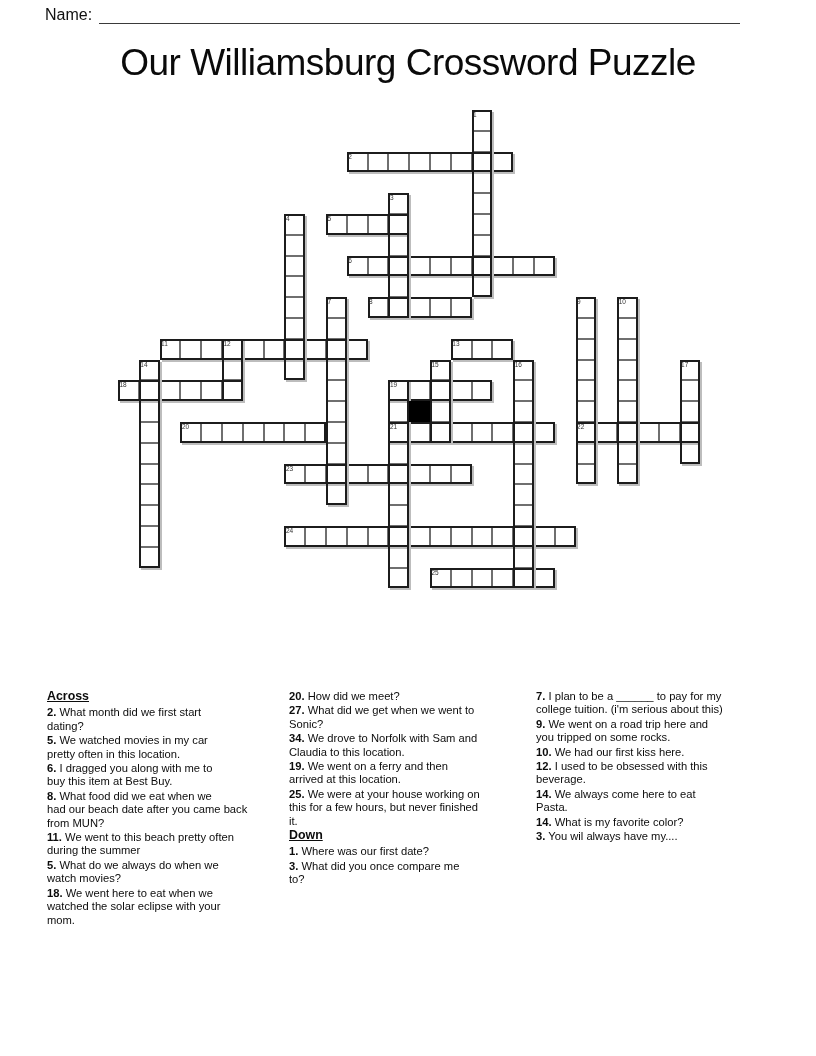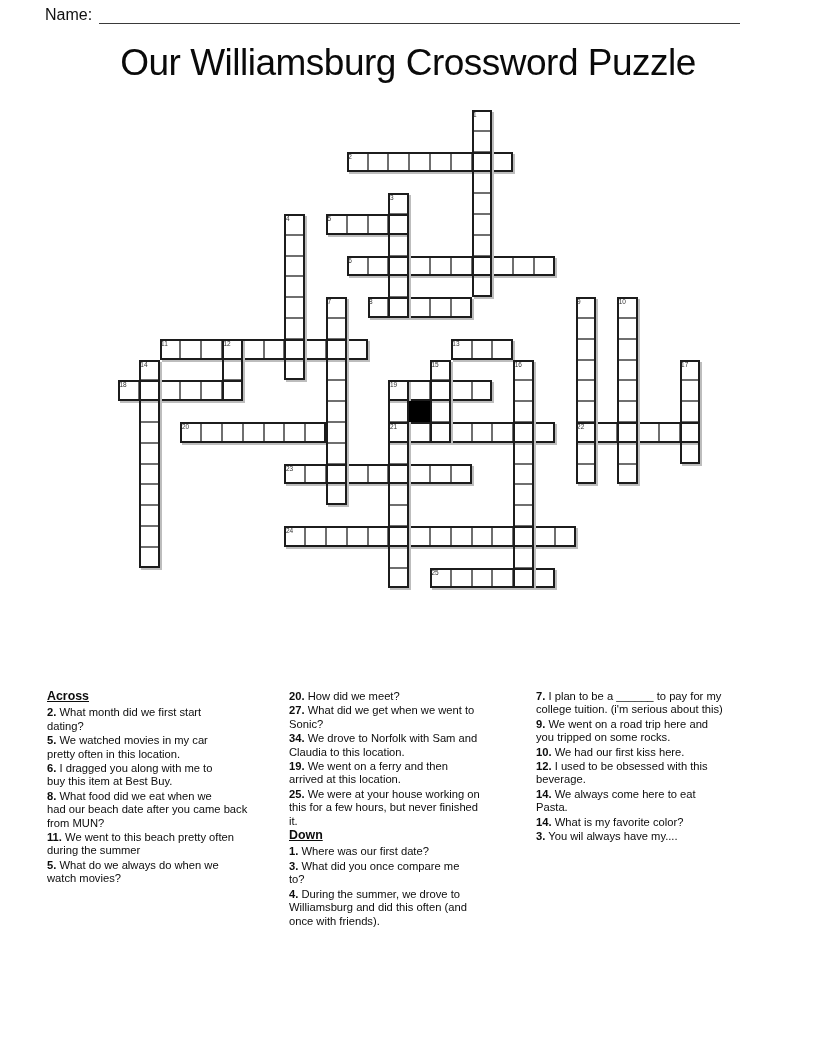--- a/index.html
+++ b/index.html
@@ -287,39 +287,39 @@
 pretty often in this location.</div>
       <div class="clue"><b>6.</b> I dragged you along with me to
 buy this item at Best Buy.</div>
       <div class="clue"><b>8.</b> What food did we eat when we
 had our beach date after you came back
 from MUN?</div>
       <div class="clue"><b>11.</b> We went to this beach pretty often
 during the summer</div>
       <div class="clue"><b>5.</b> What do we always do when we
 watch movies?</div>
+      <div class="clue"><b>18.</b> We went here to eat when we
+watched the solar eclipse with your
+mom.</div>
     </div>
   <div class="clue-col" style="left:289px;width:244px;">
       <div class="clue"><b>20.</b> How did we meet?</div>
       <div class="clue"><b>27.</b> What did we get when we went to
 Sonic?</div>
       <div class="clue"><b>34.</b> We drove to Norfolk with Sam and
 Claudia to this location.</div>
       <div class="clue"><b>19.</b> We went on a ferry and then
 arrived at this location.</div>
       <div class="clue"><b>25.</b> We were at your house working on
 this for a few hours, but never finished
 it.</div>
       <div class="clue-header">Down</div>
       <div class="clue"><b>1.</b> Where was our first date?</div>
       <div class="clue"><b>3.</b> What did you once compare me
 to?</div>
-      <div class="clue"><b>4.</b> During the summer, we drove to
-Williamsburg and did this often (and
-once with friends).</div>
     </div>
   <div class="clue-col" style="left:536px;width:242px;">
       <div class="clue"><b>7.</b> I plan to be a ______ to pay for my
 college tuition. (i'm serious about this)</div>
       <div class="clue"><b>9.</b> We went on a road trip here and
 you tripped on some rocks.</div>
       <div class="clue"><b>10.</b> We had our first kiss here.</div>
       <div class="clue"><b>12.</b> I used to be obsessed with this
 beverage.</div>
       <div class="clue"><b>14.</b> We always come here to eat

